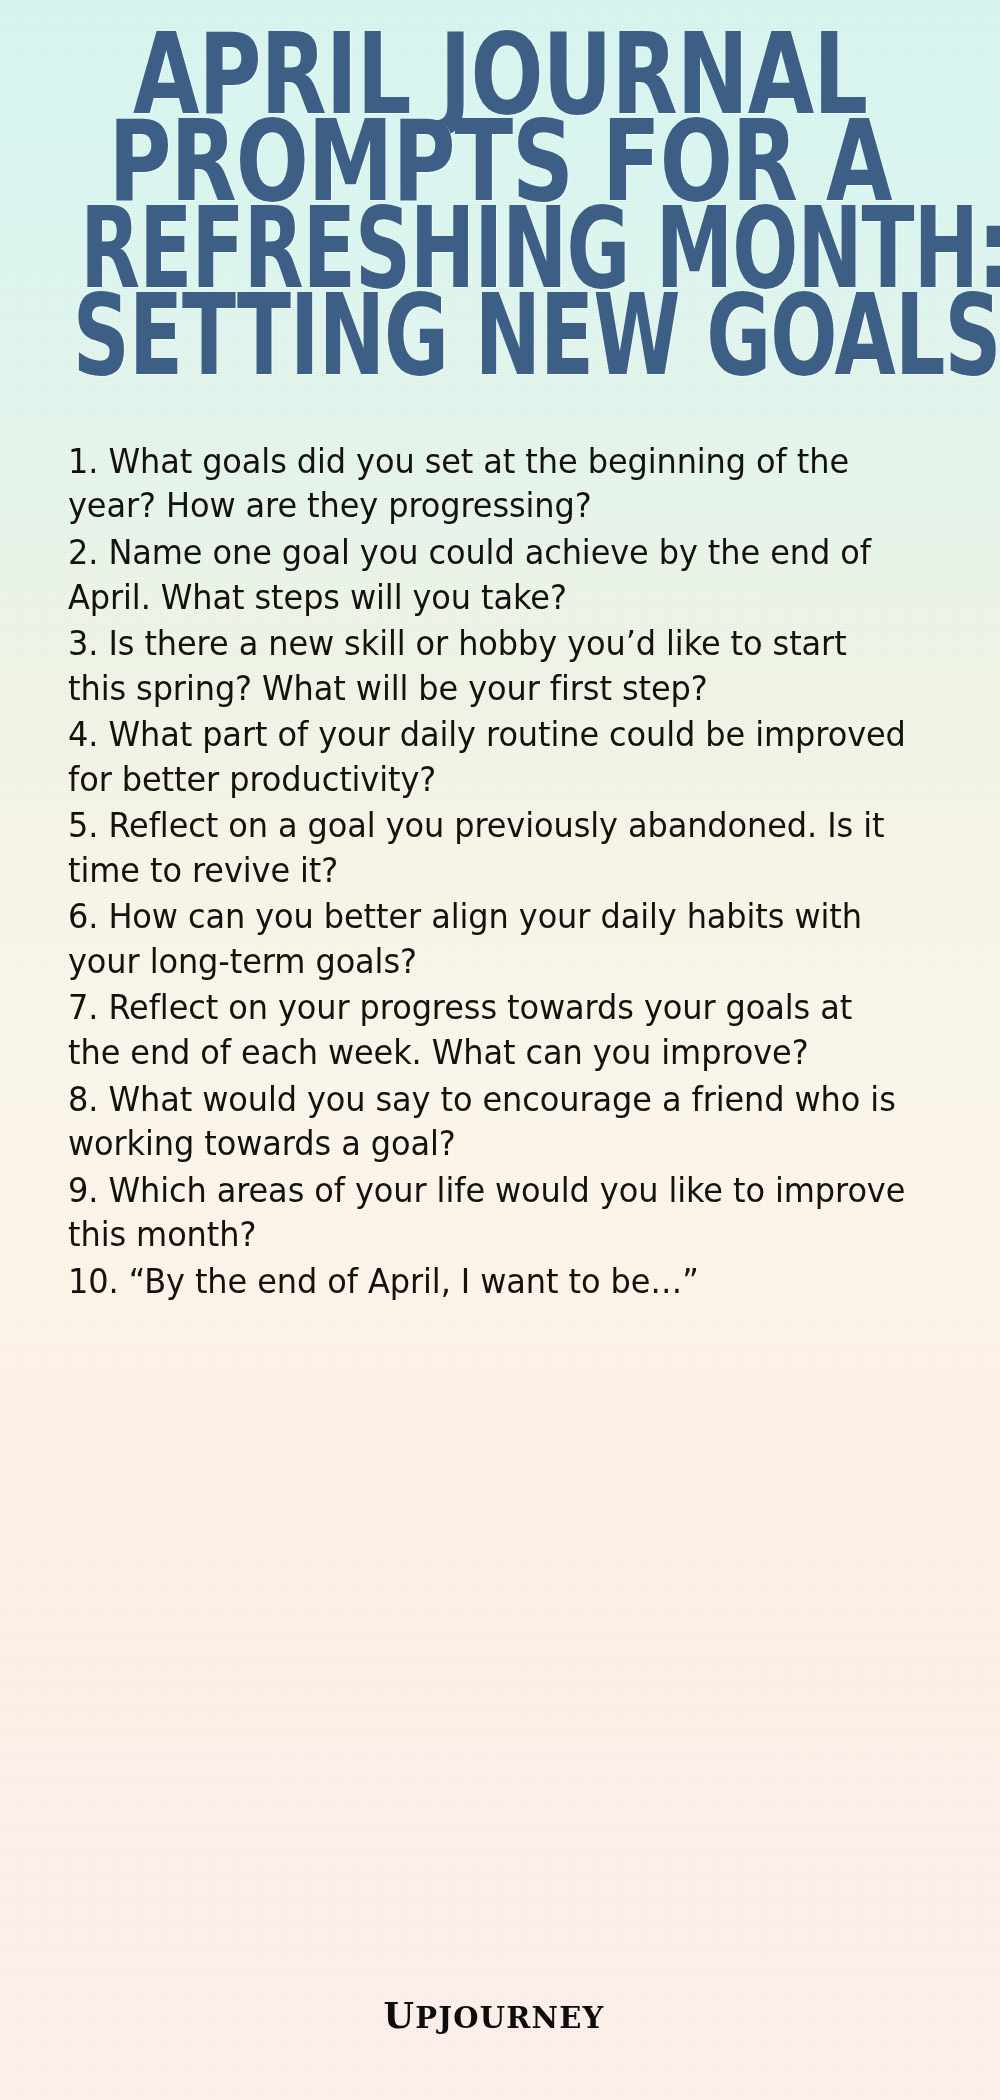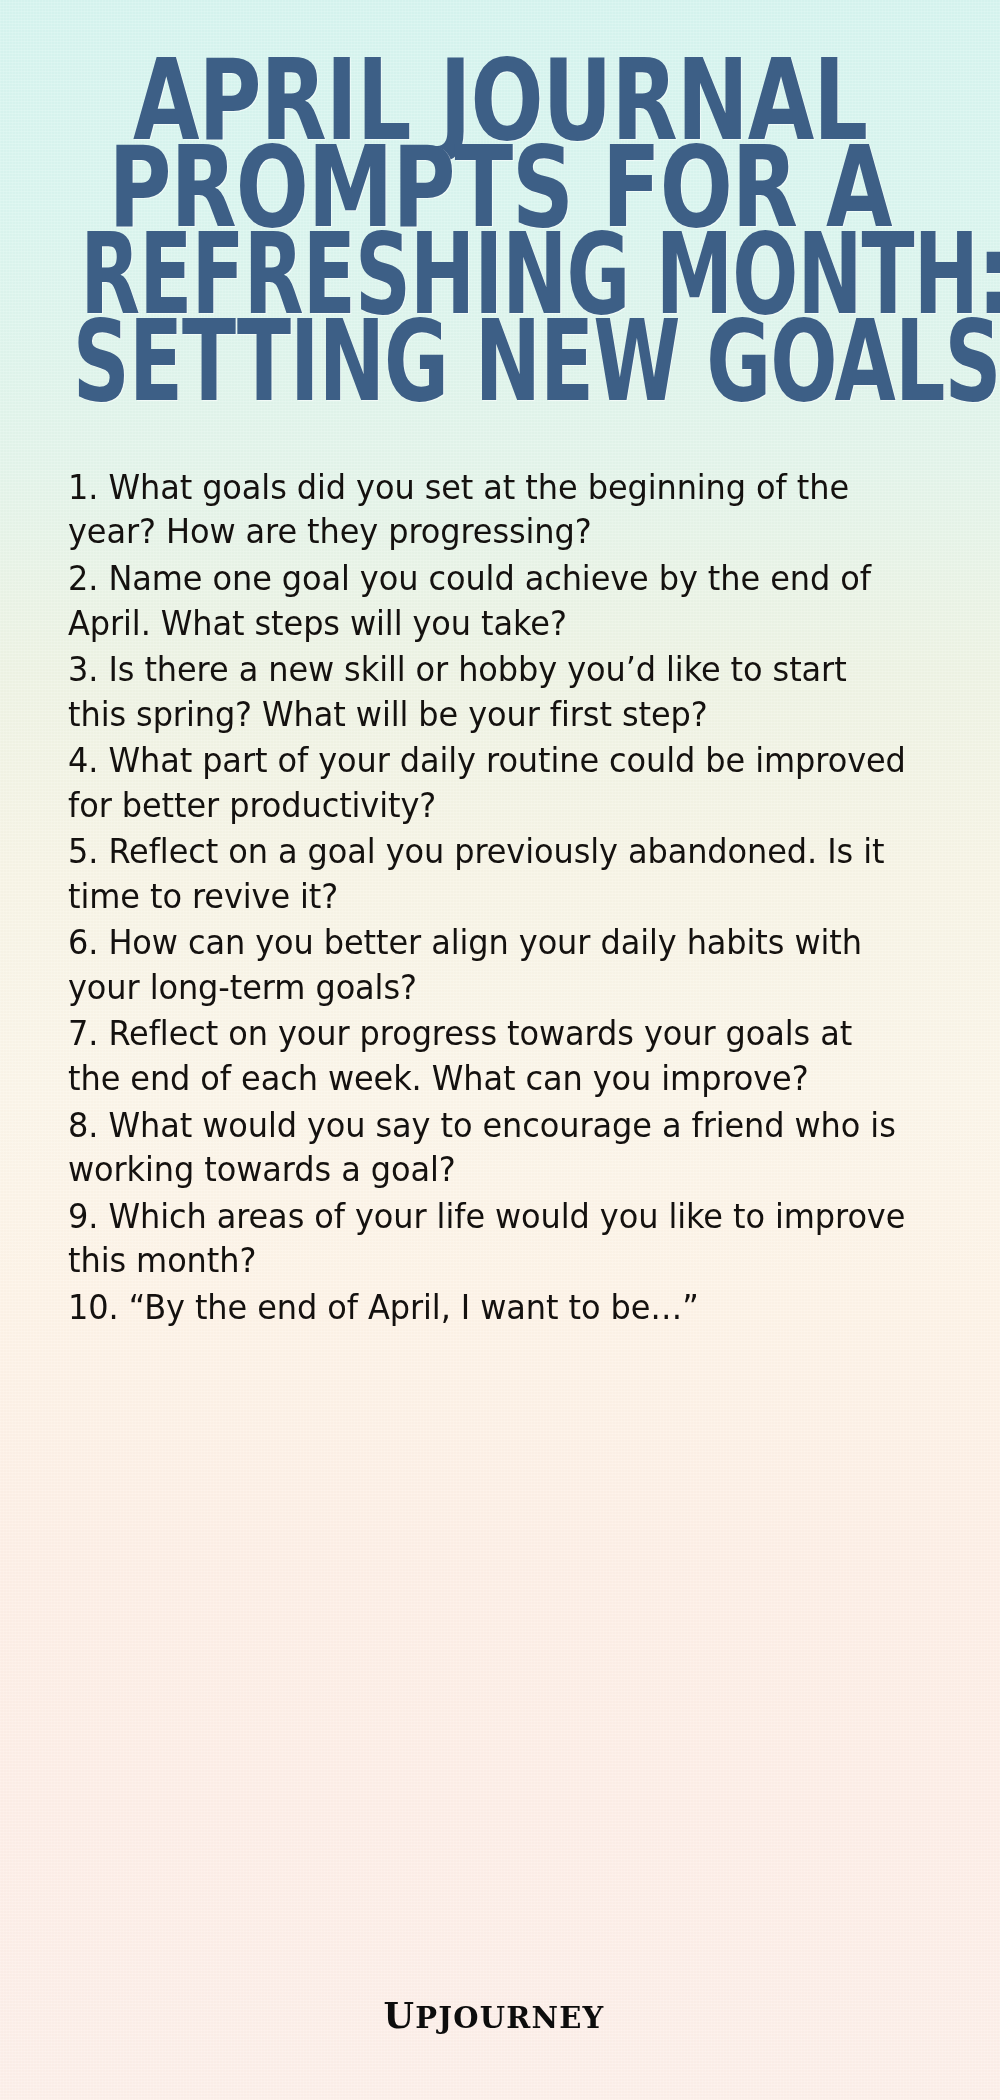--- a/index.html
+++ b/index.html
@@ -50,21 +50,21 @@
   #content {
     position: relative;
     z-index: 2;
     width: 100%;
     height: 100%;
     box-sizing: border-box;
   }
 
   
   .title-block {
-    padding: 54px 36px 0 36px;
+    padding: 28px 36px 0 36px;
     text-align: center;
   }
   .title-line {
     display: block;
     font-family: "DejaVu Sans", sans-serif;
     font-weight: 700;
     font-style: normal;
     color: #3d5f86;
     text-transform: uppercase;
     font-size: 86px;

